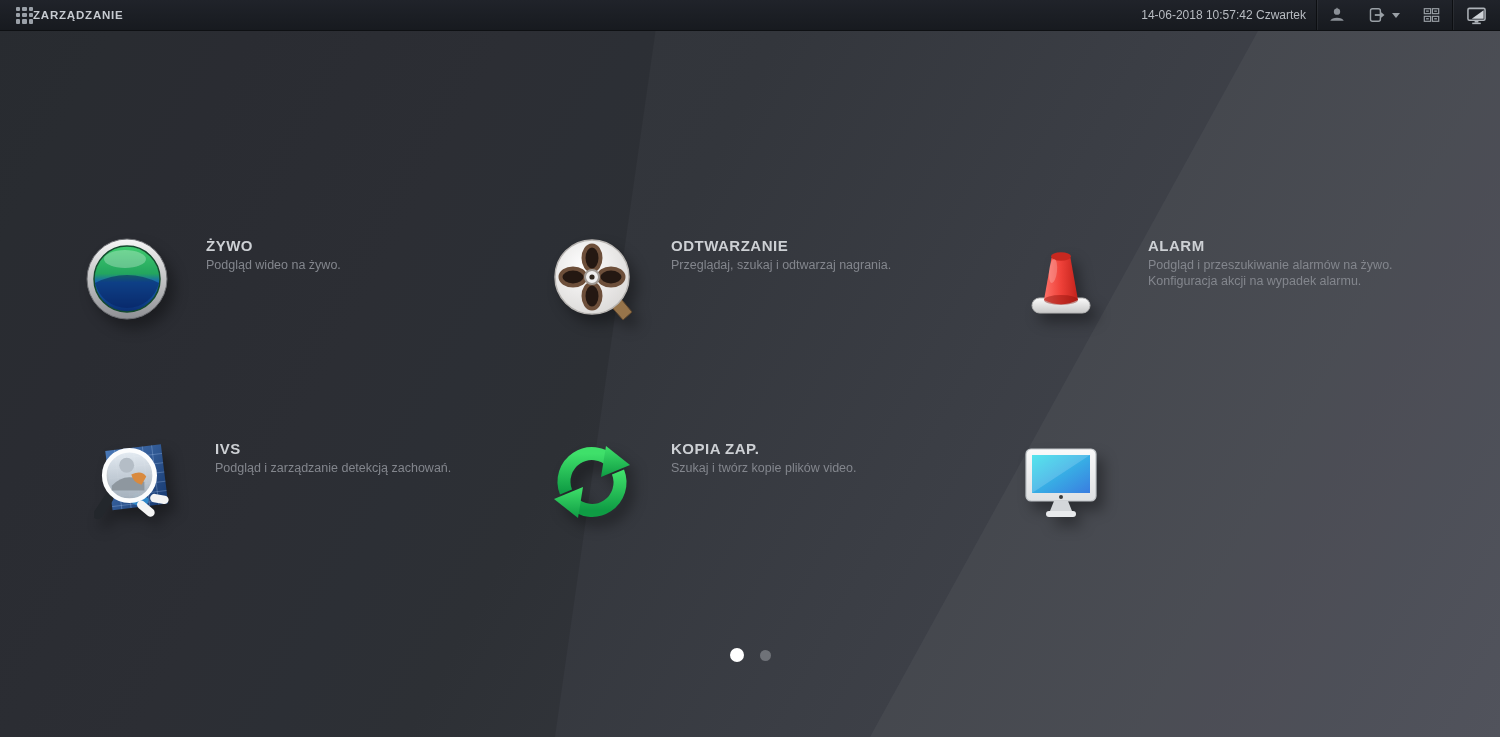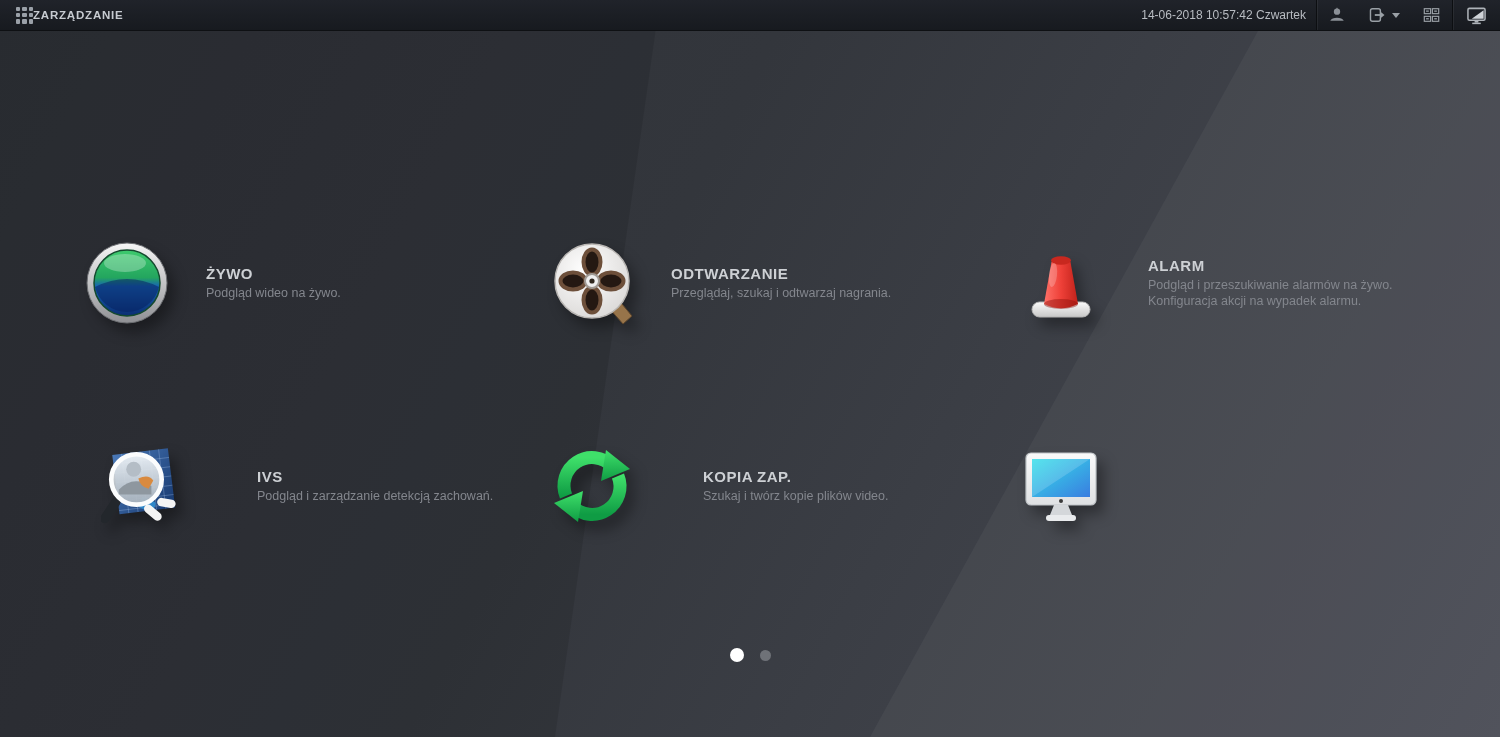--- a/index.html
+++ b/index.html
@@ -28,21 +28,21 @@
     letter-spacing:.8px;}
   .tb-right{margin-left:auto;display:flex;align-items:center;height:100%;}
   .tb-date{color:#b8bcc2;font-size:12px;margin-right:10px;}
   .tb-sep{width:1px;height:30px;background:#0c0e11;box-shadow:1px 0 0 rgba(255,255,255,.06);}
   .tb-btn{height:30px;display:flex;align-items:center;padding:0 11px;cursor:pointer;}
   .tb-btn svg{display:block;}
   .caret{width:0;height:0;border-left:4px solid transparent;border-right:4px solid transparent;
     border-top:5px solid #9aa0a6;margin-left:5px;}
 
   
-  .tile{position:absolute;width:470px;height:92px;display:flex;align-items:center;cursor:pointer;}
+  .tile{position:absolute;width:470px;height:92px;display:flex;cursor:pointer;}
   .tile .icon{width:84px;height:84px;flex:none;
     filter:drop-shadow(7px 9px 7px rgba(0,0,0,0.35));}
   .tile .icon svg{width:84px;height:84px;display:block;}
   .tile .text{margin-left:37px;}
   .tile .title{color:#cdd0d4;font-size:15px;font-weight:bold;letter-spacing:.5px;}
   .tile .desc{color:#83868d;font-size:12.5px;margin-top:4px;line-height:15px;}
 
   
   .dots{position:absolute;left:0;right:0;top:645px;height:20px;
     display:flex;justify-content:center;align-items:center;gap:16px;}
@@ -193,21 +193,21 @@
       <ellipse cx="34" cy="34" rx="4" ry="12" fill="rgba(255,255,255,0.22)" transform="rotate(6 34 34)"></ellipse>
     </svg>
   </div>
   <div class="text">
     <div class="title">ALARM</div>
     <div class="desc">Podgląd i przeszukiwanie alarmów na żywo.</div>
     <div class="desc" style="margin-top:1px;">Konfiguracja akcji na wypadek alarmu.</div>
   </div>
 </div>
 
-<div class="tile" style="left:101px;top:440px;gap:35px;">
+<div class="tile" style="left:94px;top:440px;">
   <div class="icon">
     <svg viewBox="0 0 90 90">
       <defs>
         <linearGradient id="blueG" x1="0" y1="0" x2="1" y2="1">
           <stop offset="0" stop-color="#4a79b8"></stop>
             <stop offset="1" stop-color="#16386f"></stop>
         </linearGradient>
         <linearGradient id="glassG" x1="0" y1="0" x2="0" y2="1">
           <stop offset="0" stop-color="#f2f6f9"></stop>
             <stop offset="1" stop-color="#aab4bd"></stop>
@@ -227,21 +227,21 @@
       <path d="M40,37 q11,-5 16,2 l-5,9 q-9,-2 -11,-11 z" fill="#d98a3f"></path>
     </svg>
   </div>
   <div class="text">
     <div class="title">IVS</div>
     <div class="desc">Podgląd i zarządzanie detekcją zachowań.</div>
     <div class="desc" style="margin-top:0;"></div>
   </div>
 </div>
 
-<div class="tile" style="left:550px;top:440px;gap:32px;">
+<div class="tile" style="left:550px;top:440px;">
   <div class="icon">
     <svg viewBox="0 0 84 84">
       <defs>
         <linearGradient id="greenG" x1="0" y1="0" x2="0" y2="1">
           <stop offset="0" stop-color="#3fe06a"></stop>
             <stop offset="1" stop-color="#0f9c44"></stop>
         </linearGradient>
       </defs>
       <path d="M16,52 A28,28 0 0 1 62,22" fill="none" stroke="url(#greenG)" stroke-width="13"></path>
       <polygon points="56,6 80,25 51,37" fill="url(#greenG)"></polygon>

